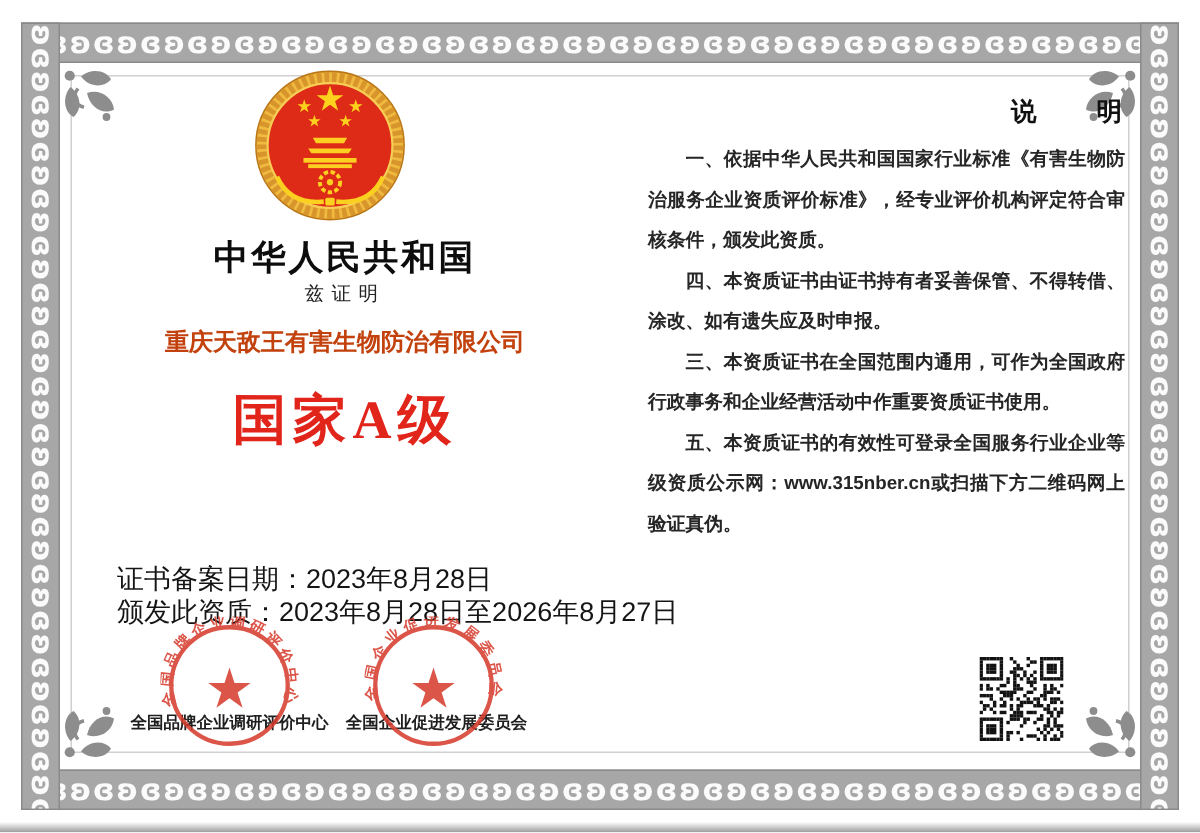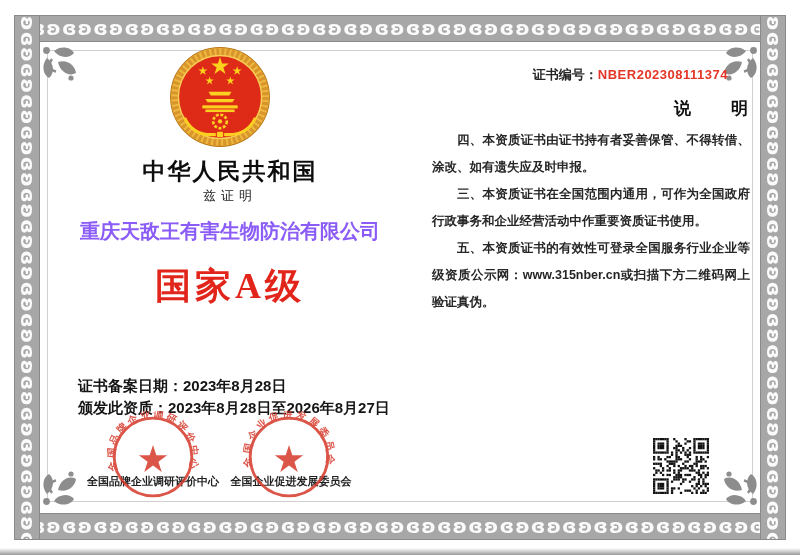--- a/index.html
+++ b/index.html
@@ -27,24 +27,24 @@
   .fl-tr{left:723px;top:45px;transform:scale(-1,1);}
   .fl-bl{left:41px;top:471px;transform:scale(1,-1);}
   .fl-br{left:723px;top:471px;transform:scale(-1,-1);}
 
   
   .left-col{position:absolute;left:50px;top:37px;width:360px;text-align:center;color:#111;}
   .emblem{display:block;margin:8px auto 0;transform:translateX(-10px);}
   .title1{margin-top:7px;font-size:23px;font-weight:bold;letter-spacing:2px;color:#0d0d0d;}
   .title2{margin-top:3px;font-size:25px;font-weight:bold;letter-spacing:0.5px;color:#0d0d0d;}
   .certify{margin-top:0;font-size:13px;letter-spacing:5px;color:#222;}
-  .company{margin-top:13px;font-size:20px;font-weight:bold;color:#8b5cf6;}
+  .company{margin-top:13px;font-size:16px;font-weight:bold;color:#c2410c;}
   .grade{margin-top:17px;font-size:36px;font-weight:bold;letter-spacing:4px;color:#e2251b;
          font-family:"Liberation Serif","DejaVu Serif",serif;}
-  .dates{position:absolute;left:78px;top:375px;text-align:left;font-size:15px;font-weight:bold;
+  .dates{position:absolute;left:78px;top:375px;text-align:left;font-size:18px;font-weight:normal;
          line-height:22px;color:#151515;}
 
   
   .seal-label{position:absolute;top:474px;width:180px;text-align:center;
               font-size:11px;font-weight:bold;color:#1f1f1f;}
   .seal-label-left{left:63px;}
   .seal-label-right{left:201px;}
   .seal{position:absolute;width:92px;height:92px;opacity:.86;}
   .seal-left{left:107px;top:411px;}
   .seal-right{left:243px;top:411px;}
@@ -180,25 +180,23 @@
         <path id="arcR" d="M 11 62 A 40 40 0 1 1 85 62" fill="none"></path>
       </defs>
     <circle cx="48" cy="48" r="40.5" fill="none" stroke="#d63a2c" stroke-width="3"></circle>
     <polygon class="seal-star" fill="#d63a2c" points="48.00,35.50 51.48,46.21 62.74,46.21 53.63,52.83 57.11,63.54 48.00,56.92 38.89,63.54 42.37,52.83 33.26,46.21 44.52,46.21"></polygon>
     <text font-size="10.5" font-weight="bold" fill="#d63a2c" letter-spacing="3" text-anchor="middle">
       <textPath href="#arcR" startOffset="50%">全国企业促进发展委员会</textPath>
     </text>
   </svg>
 
   <div class="right-col">
-    <div class="cert-no">
-      <span>证书编号：</span><span class="num">NBER202308111374</span>
-    </div>
     <div class="notes-heading">说　　明</div>
     <div class="notes">
+      <p>一、依据中华人民共和国国家行业标准《有害生物防治服务企业资质评价标准》，经专业评价机构评定符合审核条件，颁发此资质。</p>
       <p>四、本资质证书由证书持有者妥善保管、不得转借、涂改、如有遗失应及时申报。</p>
       <p>三、本资质证书在全国范围内通用，可作为全国政府行政事务和企业经营活动中作重要资质证书使用。</p>
       <p>五、本资质证书的有效性可登录全国服务行业企业等级资质公示网：www.315nber.cn或扫描下方二维码网上验证真伪。</p>
     </div>
   </div>
 
   <svg id="qr" class="qr" viewBox="0 0 25 25">
       <rect x="0" y="0" width="1.02" height="1.02" fill="#121212"></rect>
       <rect x="1" y="0" width="1.02" height="1.02" fill="#121212"></rect>
       <rect x="2" y="0" width="1.02" height="1.02" fill="#121212"></rect>

